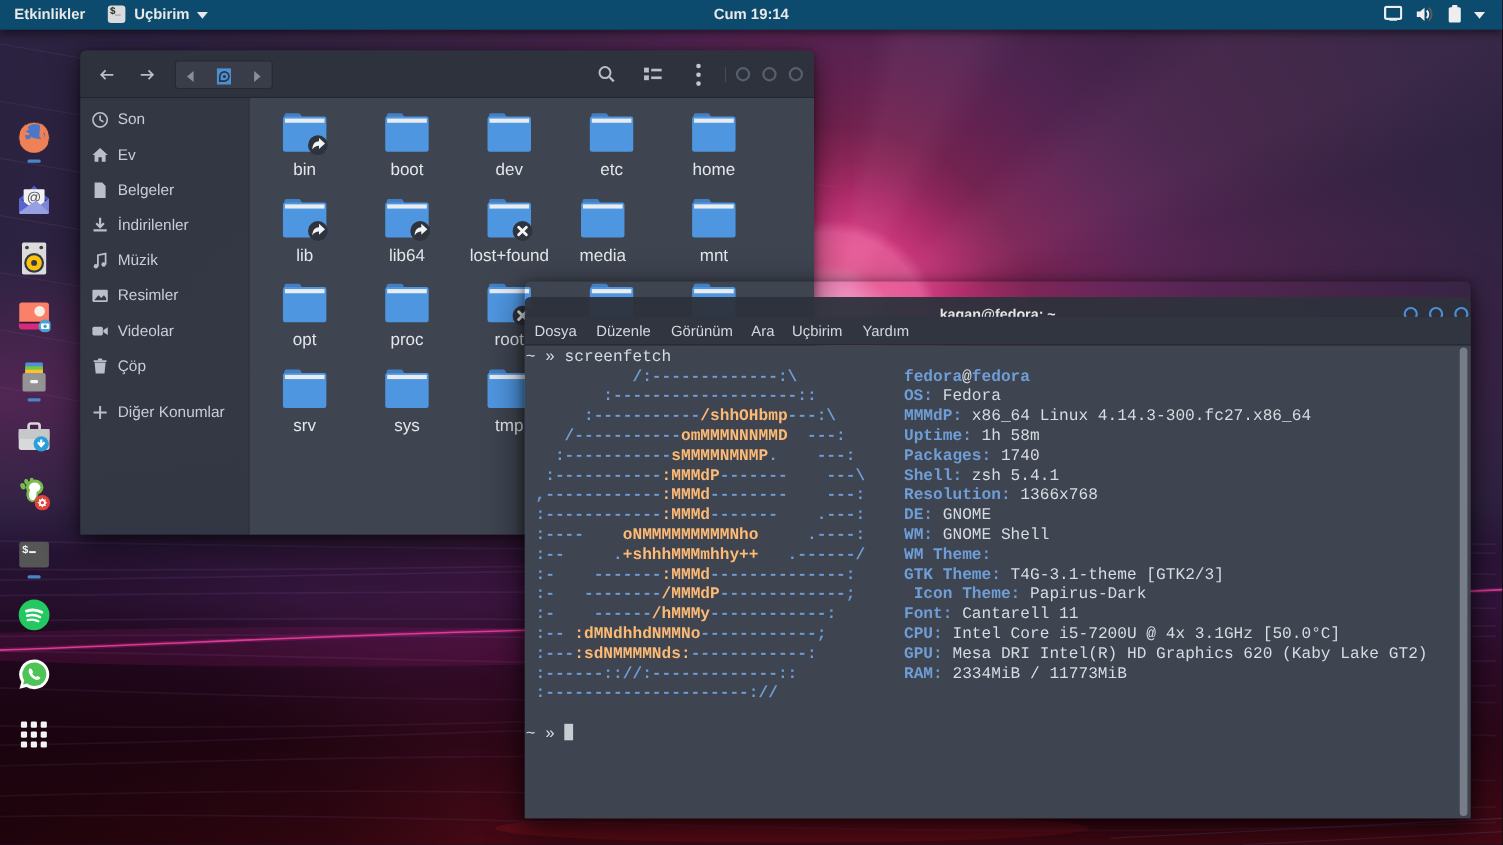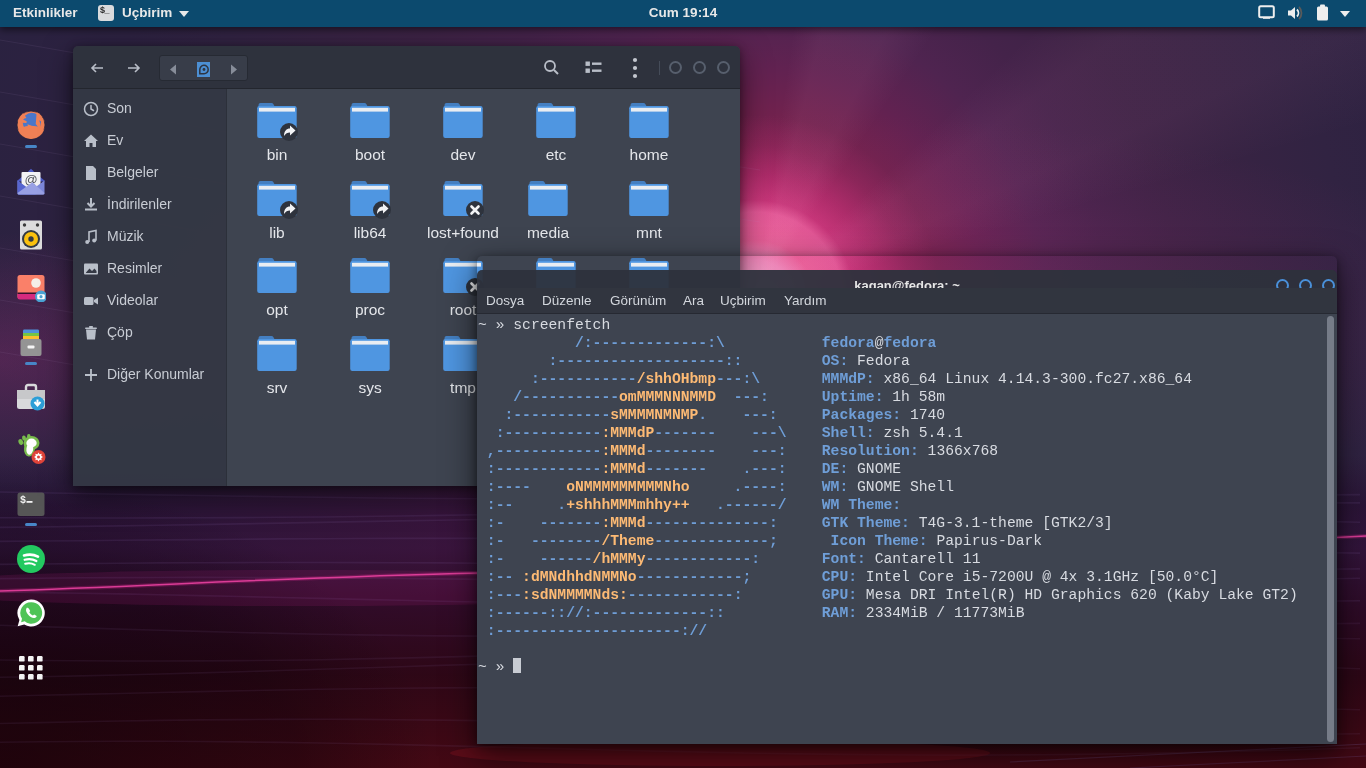--- a/index.html
+++ b/index.html
@@ -489,21 +489,21 @@
 <span class="b">        :-------------------::</span>         <span class="b">OS:</span> Fedora 
 <span class="b">      :-----------</span><span class="w">/shhOHbmp</span><span class="b">---:\</span>       <span class="b">MMMdP:</span> x86_64 Linux 4.14.3-300.fc27.x86_64
 <span class="b">    /-----------</span><span class="w">omMMMNNNMMD</span><span class="b">  ---:</span>      <span class="b">Uptime:</span> 1h 58m
 <span class="b">   :-----------</span><span class="w">sMMMMNMNMP</span><span class="b">.    ---:</span>     <span class="b">Packages:</span> 1740
 <span class="b">  :-----------</span><span class="w">:MMMdP</span><span class="b">-------    ---\</span>    <span class="b">Shell:</span> zsh 5.4.1
 <span class="b"> ,------------</span><span class="w">:MMMd</span><span class="b">--------    ---:</span>    <span class="b">Resolution:</span> 1366x768
 <span class="b"> :------------</span><span class="w">:MMMd</span><span class="b">-------    .---:</span>    <span class="b">DE:</span> GNOME 
 <span class="b"> :----    </span><span class="w">oNMMMMMMMMMNho</span><span class="b">     .----:</span>    <span class="b">WM:</span> GNOME Shell
 <span class="b"> :--     .</span><span class="w">+shhhMMMmhhy++</span><span class="b">   .------/</span>    <span class="b">WM Theme:</span> 
 <span class="b"> :-    -------</span><span class="w">:MMMd</span><span class="b">--------------:</span>     <span class="b">GTK Theme:</span> T4G-3.1-theme [GTK2/3]
-<span class="b"> :-   --------</span><span class="w">/Theme</span><span class="b">-------------;</span>      <span class="b">Icon Theme:</span> Papirus-Dark
+<span class="b"> :-   --------</span><span class="w">/MMMdP</span><span class="b">-------------;</span>      <span class="b">Icon Theme:</span> Papirus-Dark
 <span class="b"> :-    ------</span><span class="w">/hMMMy</span><span class="b">------------:</span>       <span class="b">Font:</span> Cantarell 11
 <span class="b"> :-- </span><span class="w">:dMNdhhdNMMNo</span><span class="b">------------;</span>        <span class="b">CPU:</span> Intel Core i5-7200U @ 4x 3.1GHz [50.0°C]
 <span class="b"> :---</span><span class="w">:sdNMMMMNds:</span><span class="b">------------:</span>         <span class="b">GPU:</span> Mesa DRI Intel(R) HD Graphics 620 (Kaby Lake GT2)
 <span class="b"> :------:://:-------------::</span>           <span class="b">RAM:</span> 2334MiB / 11773MiB
 <span class="b"> :---------------------://</span>
 
 ~ » <span id="cursor" style="display:inline-block;width:8px;height:15px;background:#c8ccd3;vertical-align:-2px"></span></pre>
     <div id="tscroll"></div>
   </div>
   <div id="thead">kagan@fedora: ~

